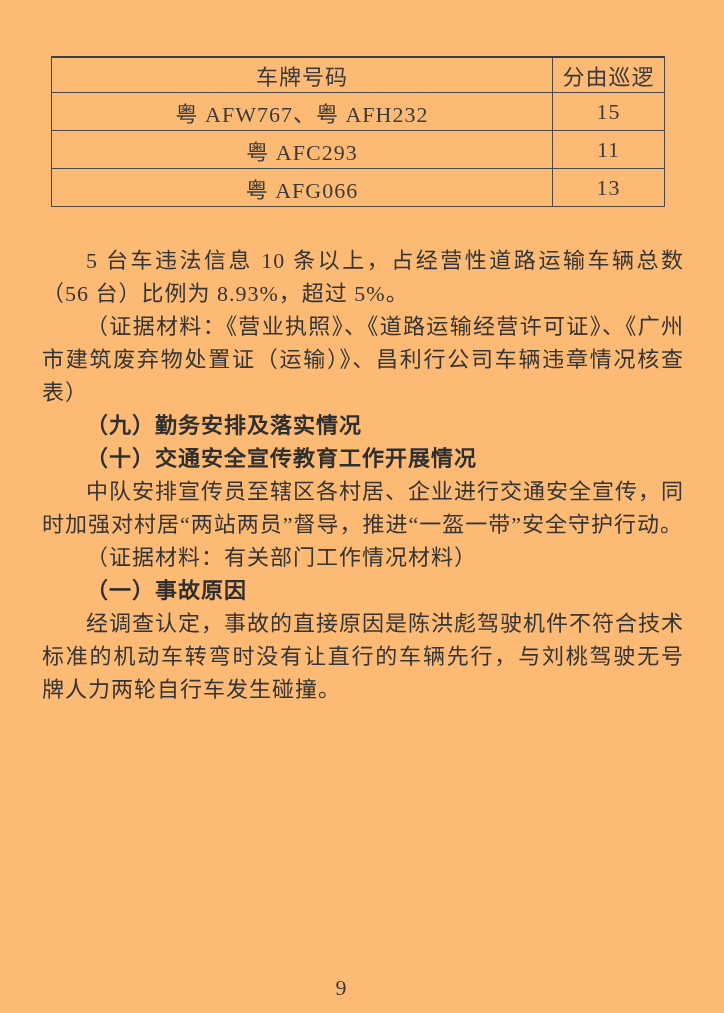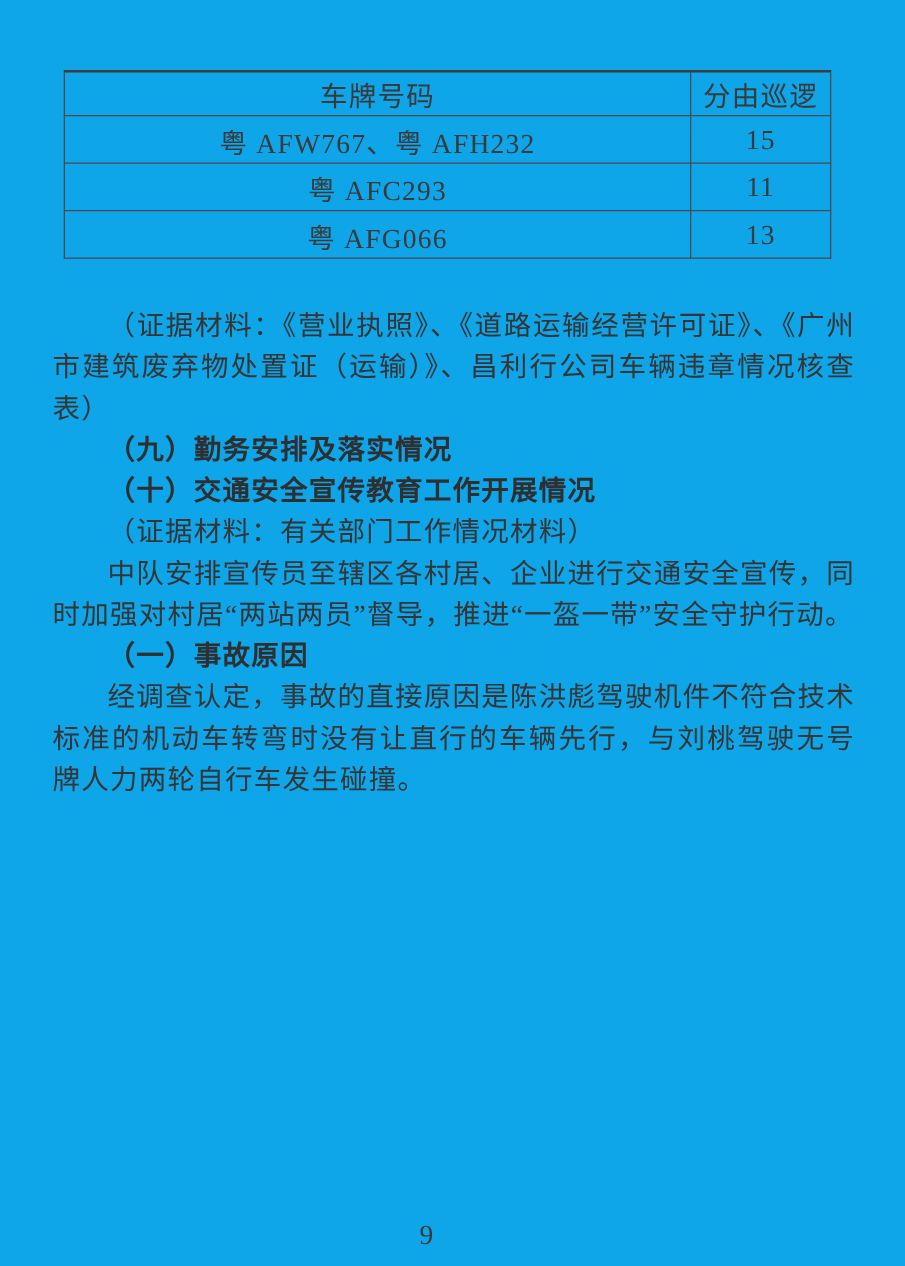--- a/index.html
+++ b/index.html
@@ -5,21 +5,21 @@
   html,body{margin:0;padding:0;}
   body{
     width:724px;height:1013px;
     background:#ffffff;
     font-family:"Liberation Serif","DejaVu Serif",serif;
     color:#353535;
   }
   .page{
     position:relative;
     width:724px;height:1013px;
-    background:#0ea5e9;
+    background:#fdba74;
     overflow:hidden;
   }
   
   .table-wrap{
     position:absolute;left:51px;top:56px;width:613px;
   }
   table.vtable{
     width:100%;
     border-collapse:collapse;
     table-layout:fixed;
@@ -98,24 +98,25 @@
         </tr>
         <tr>
           <td>粤 AFG066</td>
           <td>13</td>
         </tr>
       </tbody>
     </table>
   </div>
 
   <div class="body-text">
+    <p class="para">5 台车违法信息 10 条以上，占经营性道路运输车辆总数（56 台）比例为 8.93%，超过 5%。</p>
     <p class="para">（证据材料：《营业执照》、《道路运输经营许可证》、《广州市建筑废弃物处置证（运输）》、昌利行公司车辆违章情况核查表）</p>
     <p class="h2">（九）勤务安排及落实情况</p>
     <p class="h2">（十）交通安全宣传教育工作开展情况</p>
+    <p class="para">中队安排宣传员至辖区各村居、企业进行交通安全宣传，同时加强对村居“两站两员”督导，推进“一盔一带”安全守护行动。</p>
     <p class="para">（证据材料：有关部门工作情况材料）</p>
-    <p class="para">中队安排宣传员至辖区各村居、企业进行交通安全宣传，同时加强对村居“两站两员”督导，推进“一盔一带”安全守护行动。</p>
     <p class="h2">（一）事故原因</p>
     <p class="para">经调查认定，事故的直接原因是陈洪彪驾驶机件不符合技术标准的机动车转弯时没有让直行的车辆先行，与刘桃驾驶无号牌人力两轮自行车发生碰撞。</p>
   </div>
 
   <div class="page-number">9</div>
 
 </div>
 
 </body></html>

